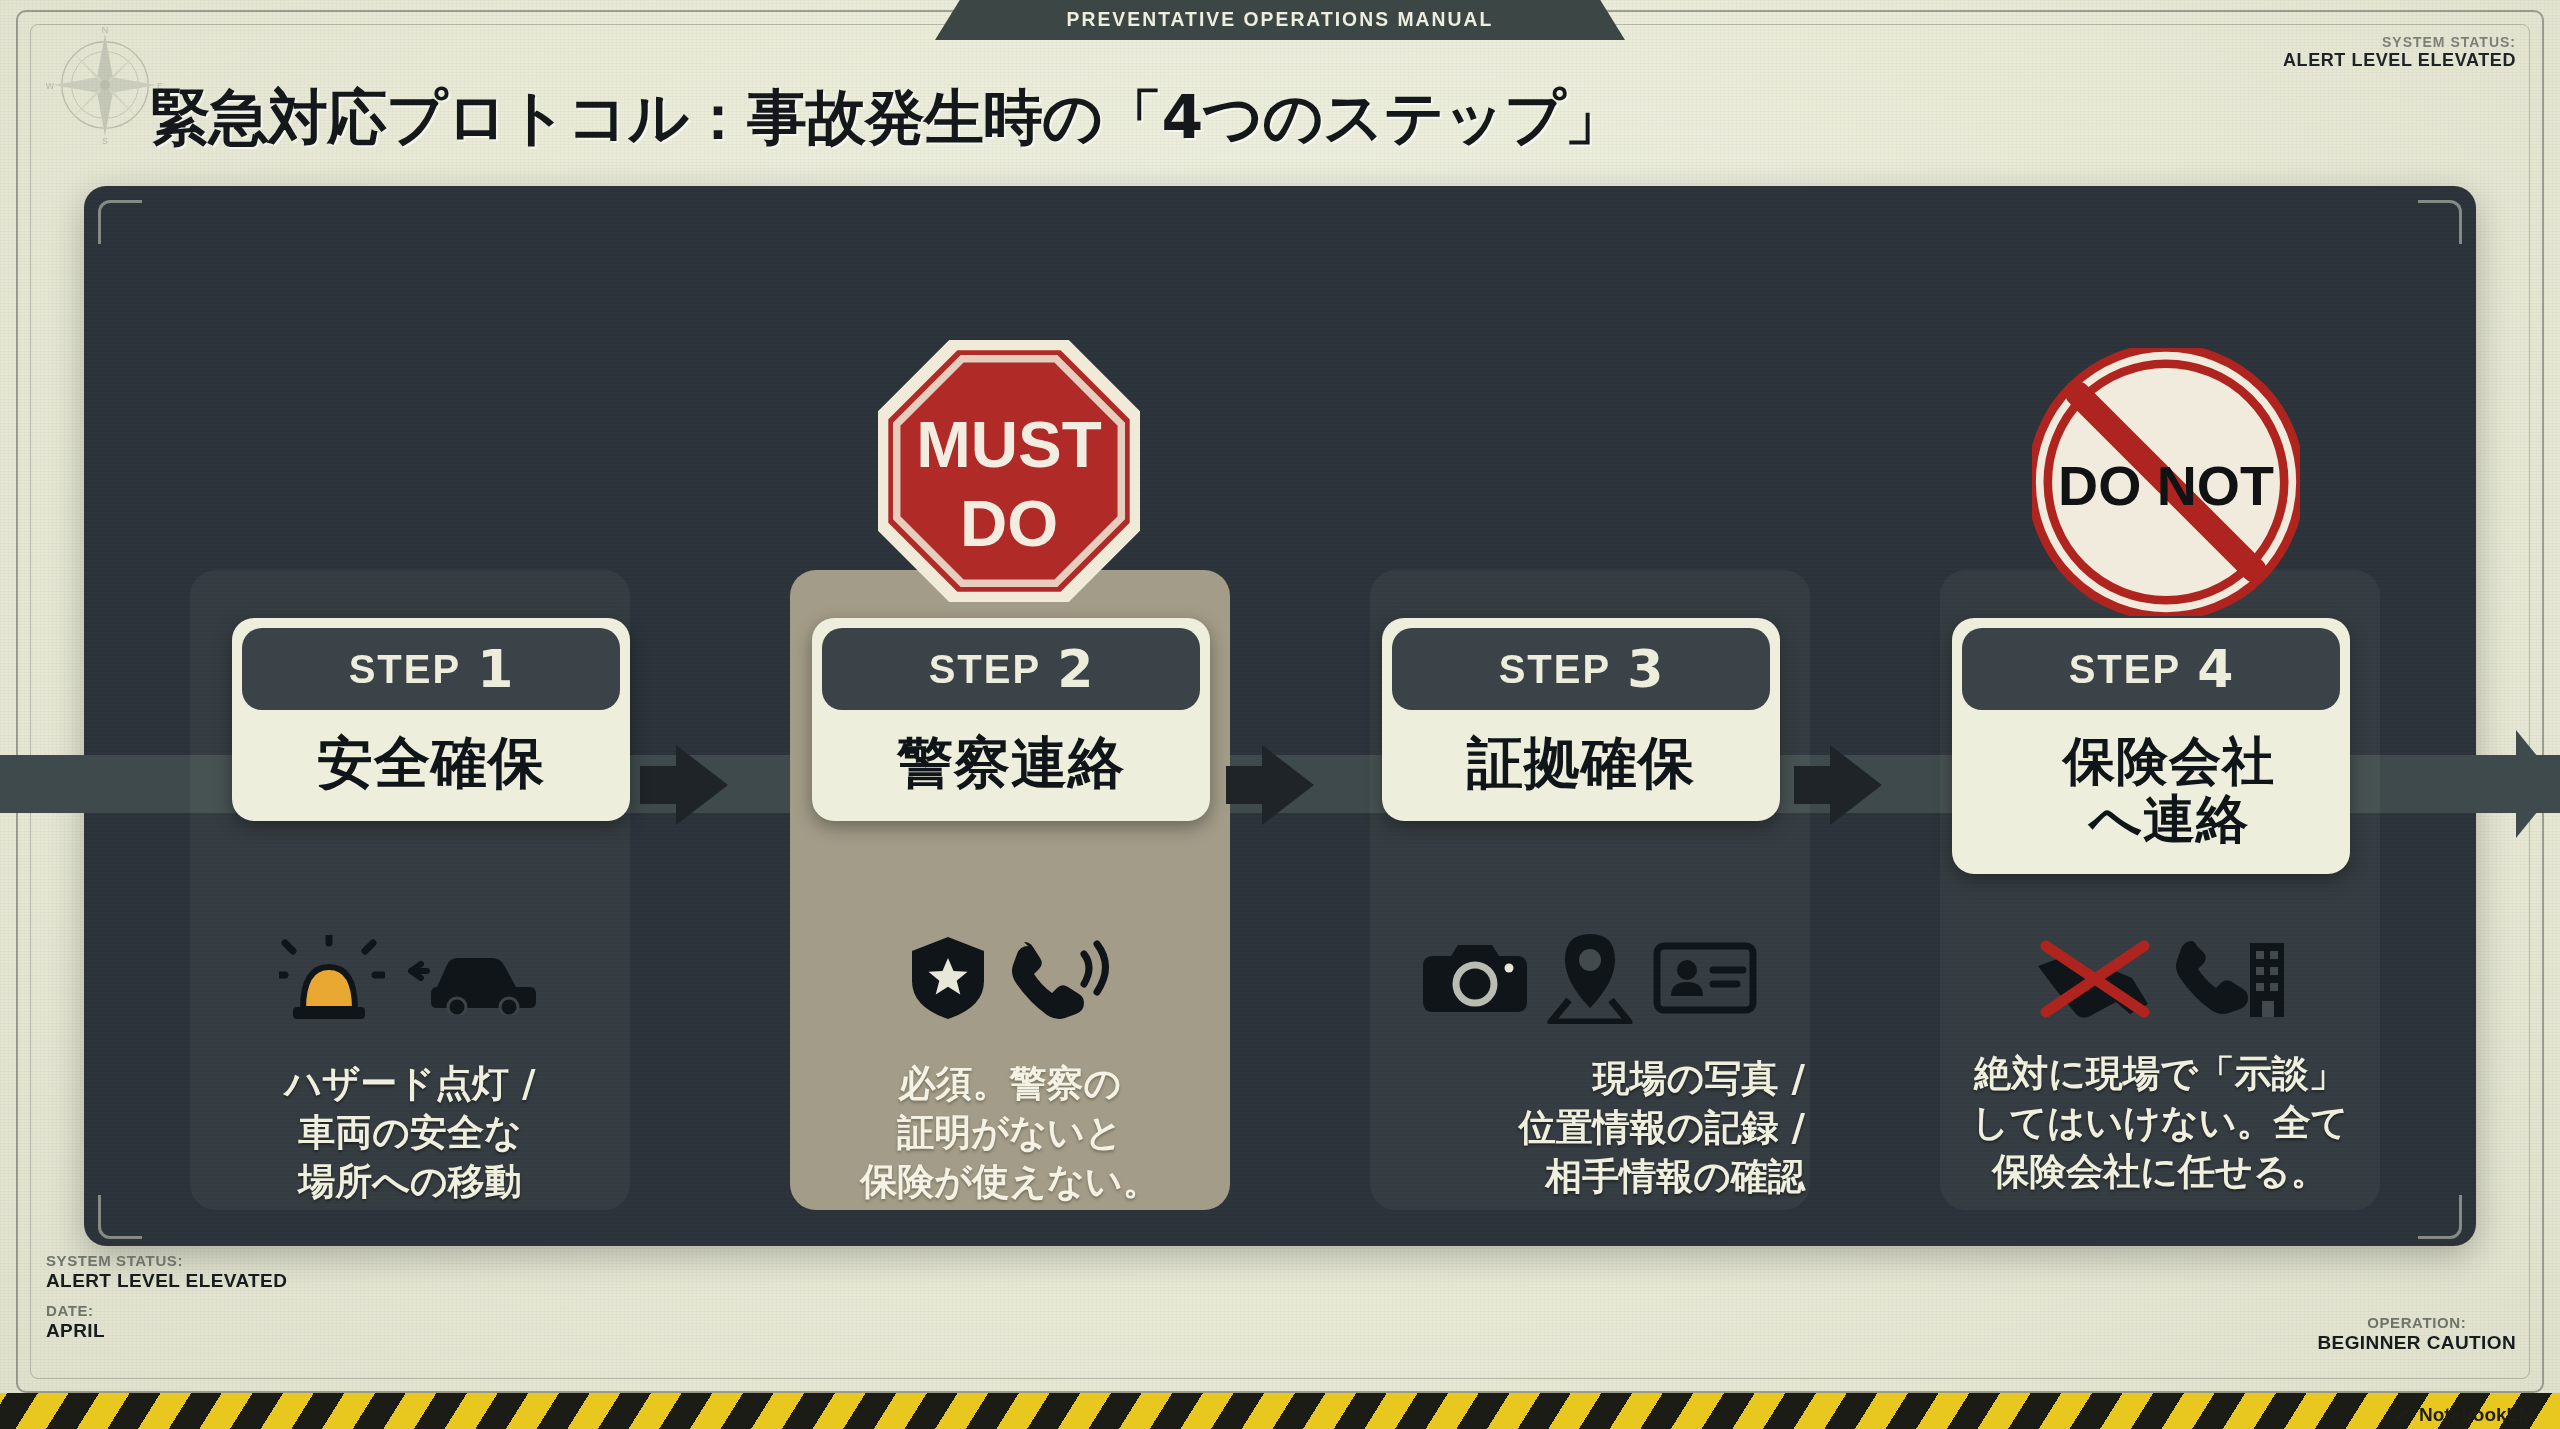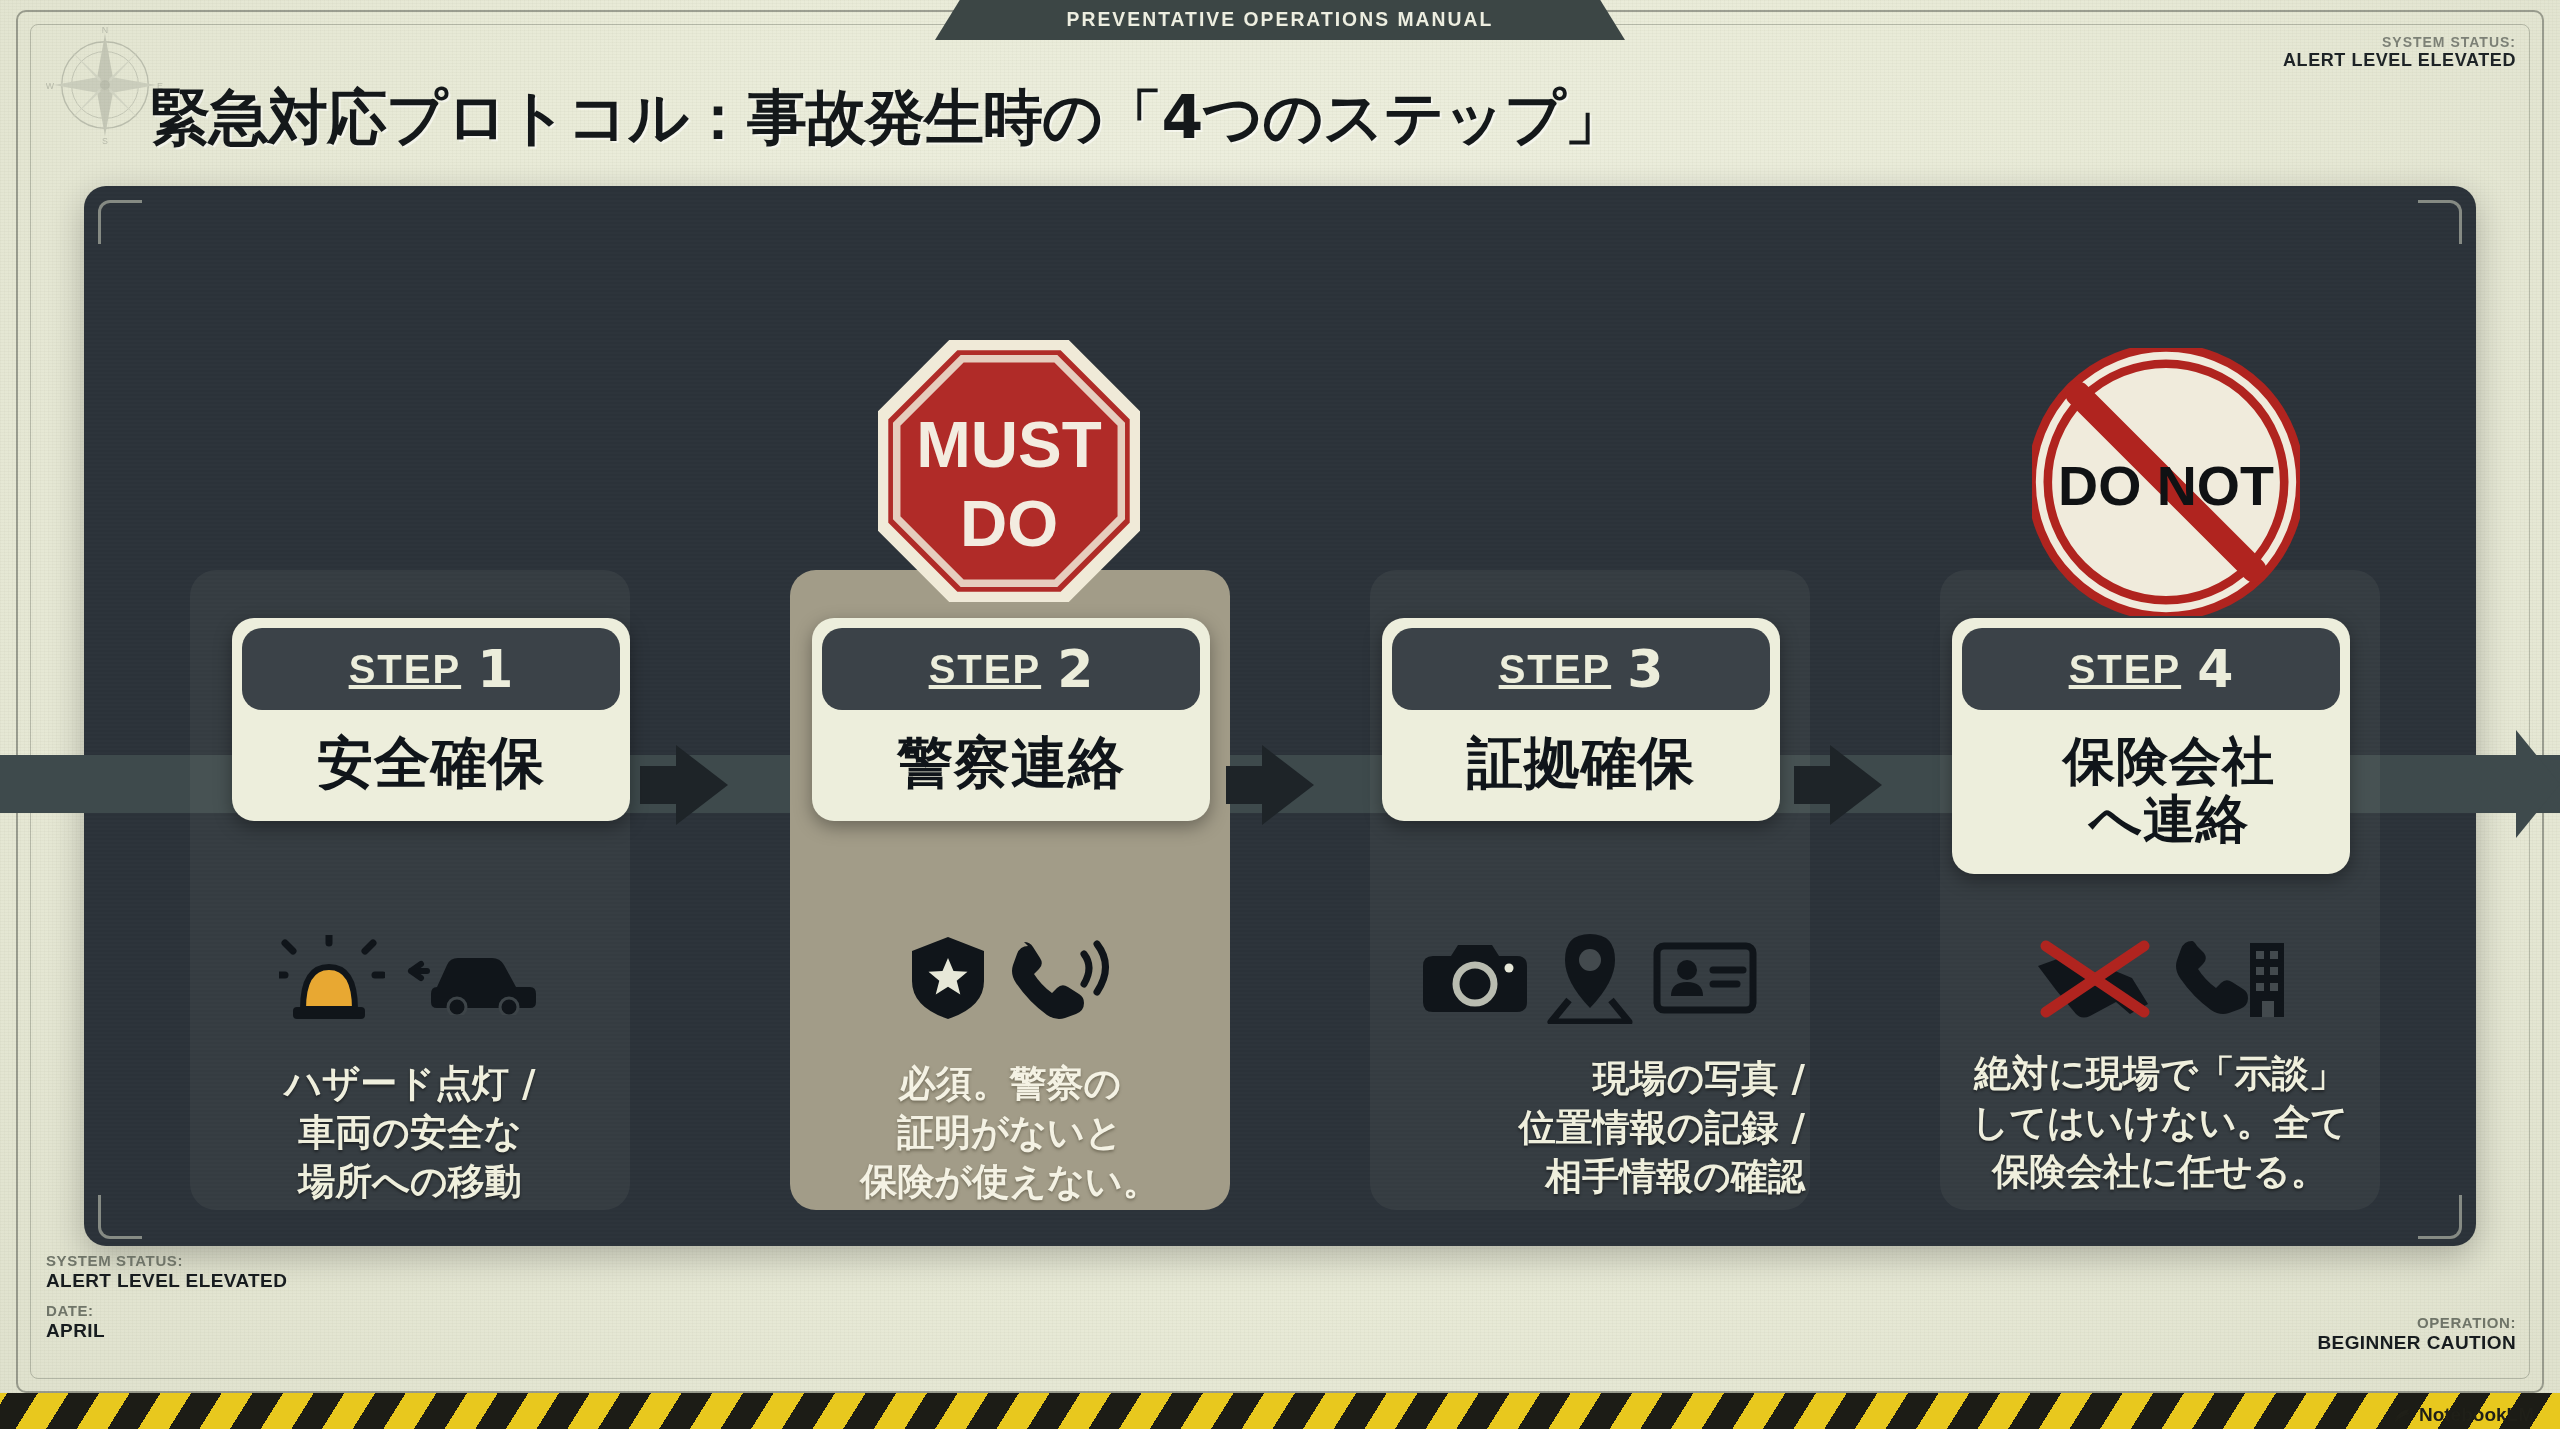--- a/index.html
+++ b/index.html
@@ -126,21 +126,20 @@
   #card4{ left:1952px; top:618px; }
 
   .card-head{
     background:#3b4248; border-radius:20px;
     margin:10px 10px 0 10px; height:82px;
     display:flex; align-items:center; justify-content:center; gap:16px;
   }
   .card-head .stp{
     color:#eceddb; font-size:40px; font-weight:bold; letter-spacing:2px;
     font-family:"Liberation Sans Narrow","Liberation Sans",sans-serif;
-    text-decoration:underline;
   }
   .card-head .num{
     color:#eceddb; font-size:52px; font-weight:bold; line-height:1;
     font-family:"DejaVu Sans","Liberation Sans",sans-serif;
   }
   .card-title{
     color:#10151a; font-weight:900; font-size:56px; line-height:1.12;
     margin-top:22px; letter-spacing:1px;
     font-family:"DejaVu Sans","Liberation Sans",sans-serif;
   }
@@ -174,21 +173,21 @@
   }
   #do-not{
     position:absolute; left:2032px; top:348px; width:268px; height:268px; z-index:8;
   }
 
   
   #foot-left{ position:absolute; left:46px; bottom:76px; z-index:7; line-height:1.12;}
   #foot-left .lbl{ font-size:15px; color:#6f7468; font-weight:bold; letter-spacing:.6px;}
   #foot-left .val{ font-size:19px; color:#171c1f; font-weight:bold; letter-spacing:.4px;}
   #foot-left .grp{ margin-bottom:12px; }
-  #foot-right{ position:absolute; right:44px; bottom:76px; z-index:7; text-align:right; line-height:1.12;}
+  #foot-right{ position:absolute; right:44px; bottom:76px; z-index:7; text-align:center; line-height:1.12;}
   #foot-right .lbl{ font-size:15px; color:#6f7468; font-weight:bold; letter-spacing:.6px;}
   #foot-right .val{ font-size:19px; color:#171c1f; font-weight:bold; letter-spacing:.4px;}
 
   
   #hazard{
     position:absolute; left:0; bottom:0; width:2560px; height:36px; z-index:9;
     background:repeating-linear-gradient(-58deg,#e8c81e 0 26px,#1c1c16 26px 52px);
   }
   #nblm{
     position:absolute; right:26px; bottom:3px; z-index:10;

